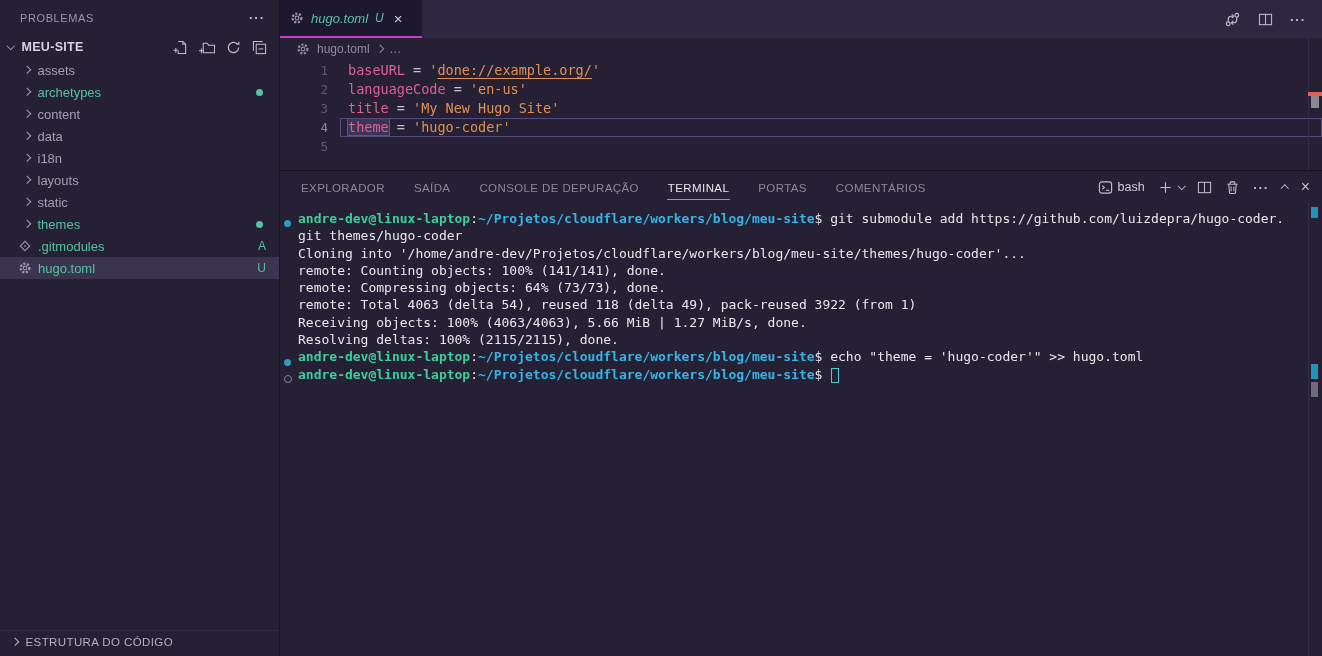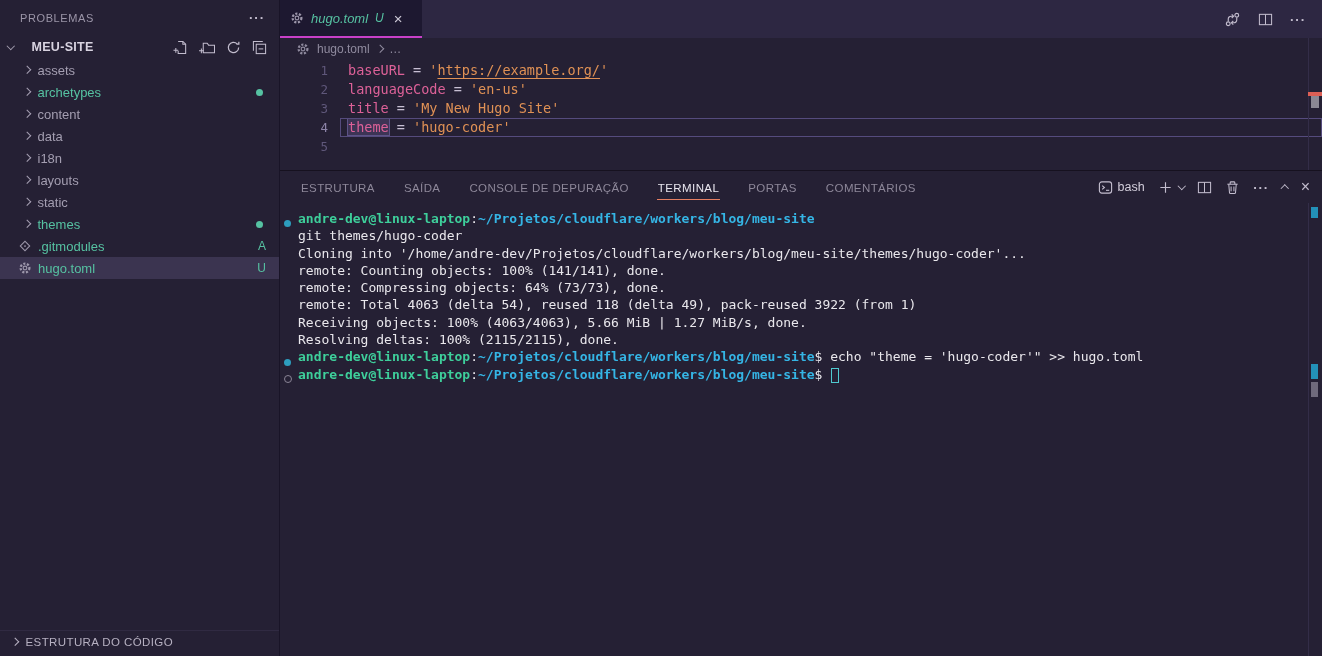--- a/index.html
+++ b/index.html
@@ -7,21 +7,21 @@
   body { background:#252034; font-family:"Liberation Sans", sans-serif; color:#a8a2b3; }
   .app { display:flex; width:1322px; height:656px; }
 
   
   .sidebar { width:280px; min-width:280px; background:#252034; border-right:1px solid #191427;
              display:flex; flex-direction:column; }
   .sb-header { height:35px; display:flex; align-items:center; justify-content:space-between;
                padding:0 14px 0 20px; }
   .sb-title { font-size:11px; letter-spacing:.6px; color:#9b95a8; }
   .dots { color:#c3bdce; font-size:13px; font-weight:bold; letter-spacing:1px; cursor:pointer; line-height:1; }
-  .sb-section { height:24px; display:flex; align-items:center; gap:18px; padding-left:8px; }
+  .sb-section { height:24px; display:flex; align-items:center; gap:8px; padding-left:8px; }
   .sb-section-title { font-size:12.5px; font-weight:bold; color:#d8d3e0; letter-spacing:.3px; }
   .sb-actions { margin-left:auto; display:flex; align-items:center; gap:11px; padding-right:12px; color:#c3bdce; }
   .sb-actions .icon { display:inline-flex; cursor:pointer; }
 
   .tree { display:flex; flex-direction:column; }
   .trow { height:22px; display:flex; align-items:center; font-size:13px; color:#a49eb1;
           padding-left:24px; cursor:pointer; }
   .trow.file { padding-left:18px; }
   .trow .chev { margin-right:8px; color:#a49eb1; flex:0 0 auto; }
   .trow .ficon { width:14px; margin-right:6px; display:inline-flex; color:#9d97ab; }
@@ -254,21 +254,21 @@
           </svg>
         </span>
       <span>hugo.toml</span>
       <span class="chev r"></span>
       <span>…</span>
     </div>
 
     <div class="editor" id="editor">
         <div class="eline">
           <span class="lnum">1</span>
-          <span class="ecode"><span class="tok key">baseURL</span><span class="tok op"> = </span><span class="tok str">'</span><span class="tok str link">https://example.org/</span><span class="tok str">'</span></span>
+          <span class="ecode"><span class="tok key">baseURL</span><span class="tok op"> = </span><span class="tok str">'</span><span class="tok str link">done://example.org/</span><span class="tok str">'</span></span>
         </div>
         <div class="eline">
           <span class="lnum">2</span>
           <span class="ecode"><span class="tok key">languageCode</span><span class="tok op"> = </span><span class="tok str">'en-us'</span></span>
         </div>
         <div class="eline">
           <span class="lnum">3</span>
           <span class="ecode"><span class="tok key">title</span><span class="tok op"> = </span><span class="tok str">'My New Hugo Site'</span></span>
         </div>
         <div class="eline current">
@@ -281,21 +281,21 @@
         </div>
       </div>
 
     <span class="vruler-editor"></span>
     <span class="marker-red"></span>
     <span class="marker-thumb"></span>
 
     <div class="panel">
       <div class="panel-header">
         <div class="panel-tabs" id="ptabs">
-            <span class="ptab">ESTRUTURA</span>
+            <span class="ptab">EXPLORADOR</span>
             <span class="ptab">SAÍDA</span>
             <span class="ptab">CONSOLE DE DEPURAÇÃO</span>
             <span class="ptab active">TERMINAL</span>
             <span class="ptab">PORTAS</span>
             <span class="ptab">COMENTÁRIOS</span>
           </div>
         <div class="panel-actions">
           <span class="shell-group">
             <span class="icon">
                 <svg width="15" height="15" viewBox="0 0 16 16" fill="none" stroke="currentColor" stroke-width="1.2">
@@ -327,21 +327,21 @@
                 <path d="M4 4.5l.8 9a1 1 0 0 0 1 .9h4.4a1 1 0 0 0 1-.9l.8-9"></path>
                 <path d="M6.5 7v5M9.5 7v5"></path>
               </svg>
             </span>
           <span class="dots">···</span>
           <span class="chev u"></span>
           <span class="x-close">×</span>
         </div>
       </div>
       <div class="terminal" id="terminal">
-          <div class="tline"><span class="tdec filled"></span><span class="tseg user">andre-dev@linux-laptop</span><span class="tseg plain">:</span><span class="tseg path">~/Projetos/cloudflare/workers/blog/meu-site</span></div>
+          <div class="tline"><span class="tdec filled"></span><span class="tseg user">andre-dev@linux-laptop</span><span class="tseg plain">:</span><span class="tseg path">~/Projetos/cloudflare/workers/blog/meu-site</span><span class="tseg plain">$ git submodule add https://github.com/luizdepra/hugo-coder.</span></div>
           <div class="tline"><span class="tdec"></span><span class="tseg plain">git themes/hugo-coder</span></div>
           <div class="tline"><span class="tdec"></span><span class="tseg plain">Cloning into '/home/andre-dev/Projetos/cloudflare/workers/blog/meu-site/themes/hugo-coder'...</span></div>
           <div class="tline"><span class="tdec"></span><span class="tseg plain">remote: Counting objects: 100% (141/141), done.</span></div>
           <div class="tline"><span class="tdec"></span><span class="tseg plain">remote: Compressing objects: 64% (73/73), done.</span></div>
           <div class="tline"><span class="tdec"></span><span class="tseg plain">remote: Total 4063 (delta 54), reused 118 (delta 49), pack-reused 3922 (from 1)</span></div>
           <div class="tline"><span class="tdec"></span><span class="tseg plain">Receiving objects: 100% (4063/4063), 5.66 MiB | 1.27 MiB/s, done.</span></div>
           <div class="tline"><span class="tdec"></span><span class="tseg plain">Resolving deltas: 100% (2115/2115), done.</span></div>
           <div class="tline"><span class="tdec filled"></span><span class="tseg user">andre-dev@linux-laptop</span><span class="tseg plain">:</span><span class="tseg path">~/Projetos/cloudflare/workers/blog/meu-site</span><span class="tseg plain">$ echo "theme = 'hugo-coder'" &gt;&gt; hugo.toml</span></div>
           <div class="tline"><span class="tdec hollow"></span><span class="tseg user">andre-dev@linux-laptop</span><span class="tseg plain">:</span><span class="tseg path">~/Projetos/cloudflare/workers/blog/meu-site</span><span class="tseg plain">$ </span><span class="cursor"></span></div>
         </div>

